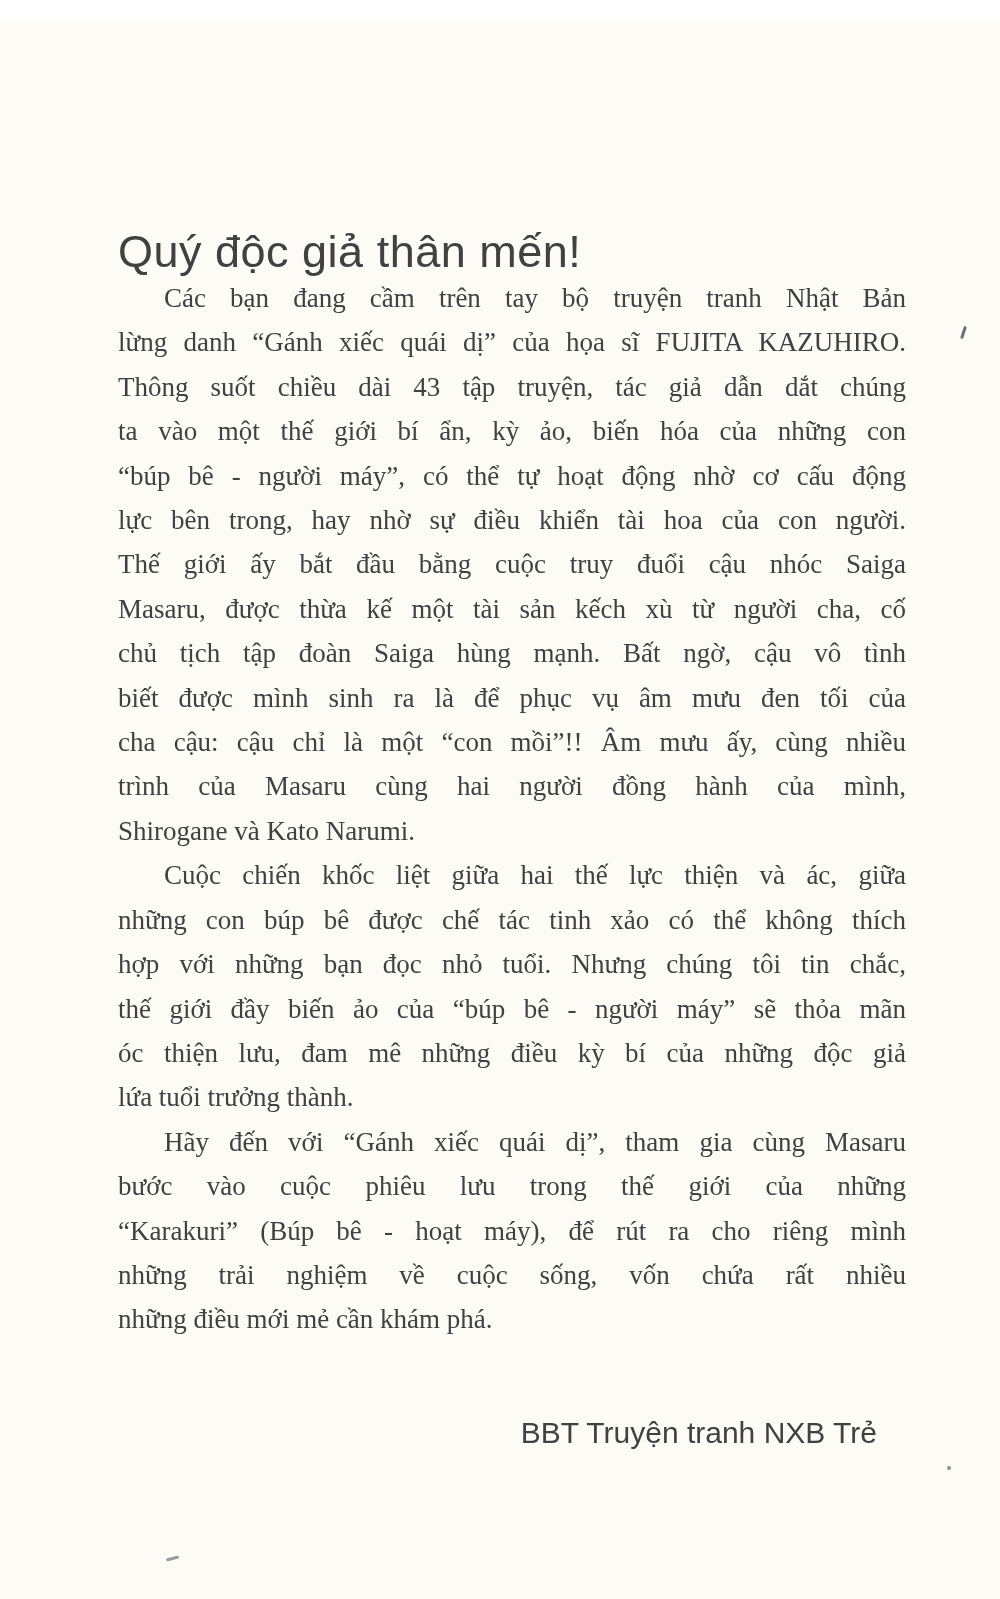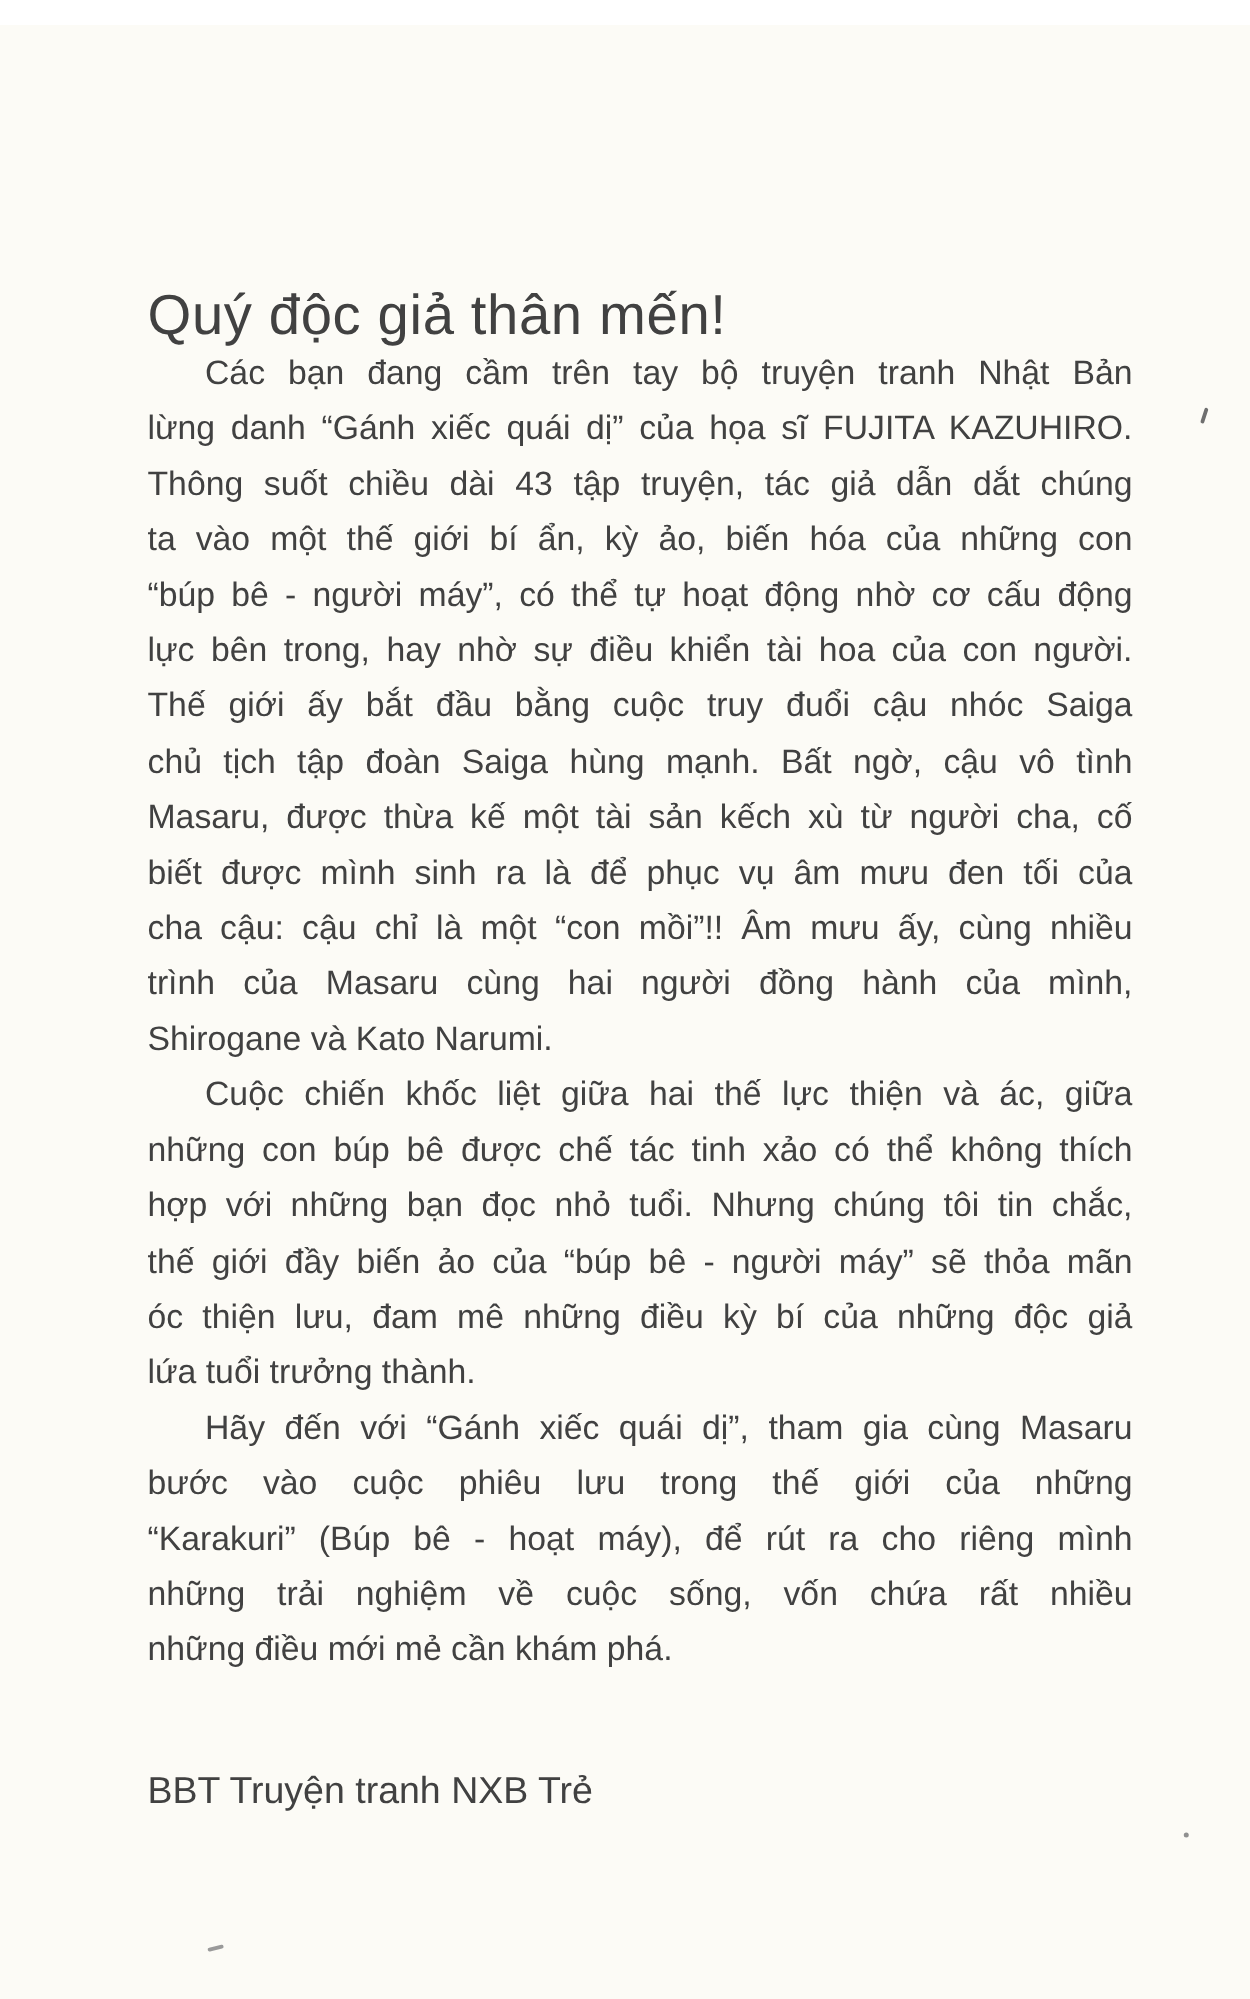--- a/index.html
+++ b/index.html
@@ -28,31 +28,32 @@
     top: 256px;
     width: 788px;
     font-size: 27px;
   }
   .line {
     line-height: 44.4px;
     text-align: justify;
     text-align-last: justify;
     overflow: hidden;
     white-space: normal;
+    font-family: Liberation Serif, serif;
   }
   .line.first { text-indent: 46px; }
   .line.last  { text-align-last: left; }
   .signature {
     position: absolute;
     left: 118px;
     top: 1396px;
     width: 788px;
     box-sizing: border-box;
     padding-right: 29px;
-    text-align: left;
+    text-align: right;
     font-size: 30px;
     white-space: nowrap;
   }
   .speck { position: absolute; }
   .speck-1 {
     left: 962px; top: 306px; width: 3px; height: 13px;
     background: #6f6f6f; border-radius: 2px; transform: rotate(18deg);
   }
   .speck-2 {
     left: 947px; top: 1446px; width: 4px; height: 4px;
@@ -70,22 +71,22 @@
   <h1 class="title">Quý độc giả thân mến!</h1>
 
   <div class="body-text">
       <div class="line first">Các bạn đang cầm trên tay bộ truyện tranh Nhật Bản</div>
       <div class="line">lừng danh “Gánh xiếc quái dị” của họa sĩ FUJITA KAZUHIRO.</div>
       <div class="line">Thông suốt chiều dài 43 tập truyện, tác giả dẫn dắt chúng</div>
       <div class="line">ta vào một thế giới bí ẩn, kỳ ảo, biến hóa của những con</div>
       <div class="line">“búp bê - người máy”, có thể tự hoạt động nhờ cơ cấu động</div>
       <div class="line">lực bên trong, hay nhờ sự điều khiển tài hoa của con người.</div>
       <div class="line">Thế giới ấy bắt đầu bằng cuộc truy đuổi cậu nhóc Saiga</div>
+      <div class="line">Masaru, được thừa kế một tài sản kếch xù từ người cha, cố</div>
       <div class="line">chủ tịch tập đoàn Saiga hùng mạnh. Bất ngờ, cậu vô tình</div>
-      <div class="line">Masaru, được thừa kế một tài sản kếch xù từ người cha, cố</div>
       <div class="line">biết được mình sinh ra là để phục vụ âm mưu đen tối của</div>
       <div class="line">cha cậu: cậu chỉ là một “con mồi”!! Âm mưu ấy, cùng nhiều</div>
       <div class="line">trình của Masaru cùng hai người đồng hành của mình,</div>
       <div class="line last">Shirogane và Kato Narumi.</div>
       <div class="line first">Cuộc chiến khốc liệt giữa hai thế lực thiện và ác, giữa</div>
       <div class="line">những con búp bê được chế tác tinh xảo có thể không thích</div>
       <div class="line">hợp với những bạn đọc nhỏ tuổi. Nhưng chúng tôi tin chắc,</div>
       <div class="line">thế giới đầy biến ảo của “búp bê - người máy” sẽ thỏa mãn</div>
       <div class="line">óc thiện lưu, đam mê những điều kỳ bí của những độc giả</div>
       <div class="line last">lứa tuổi trưởng thành.</div>

